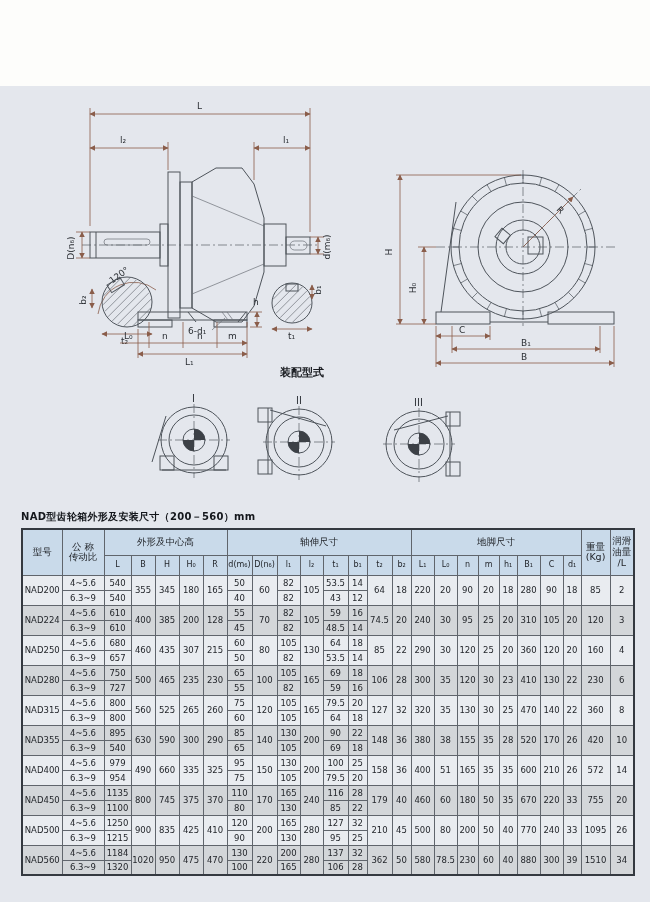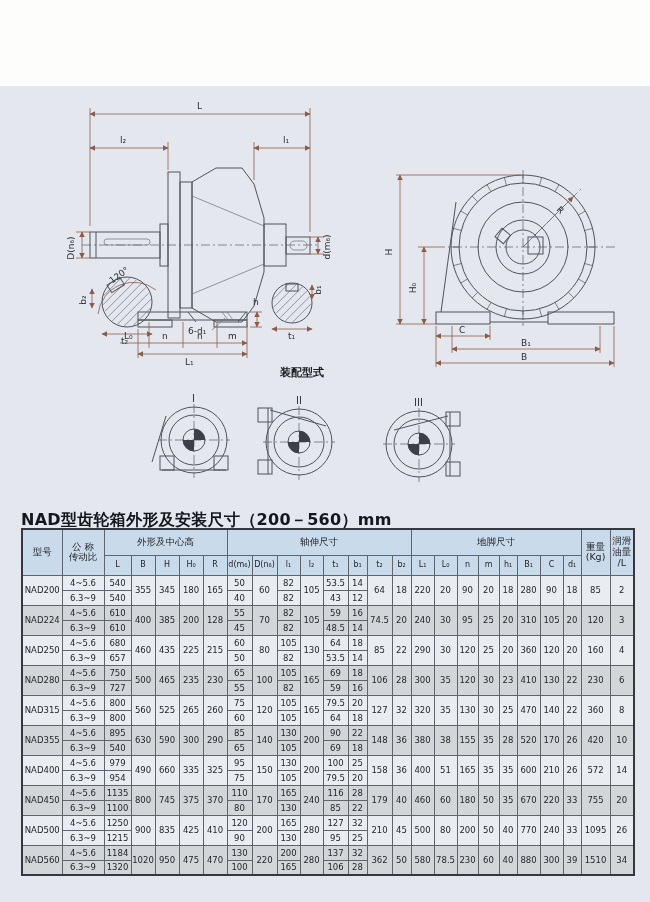--- a/index.html
+++ b/index.html
@@ -9,21 +9,21 @@
   .scan { position: absolute; left: 0; top: 86px; width: 650px; height: 816px; background: #e4e7ed; }
   svg.drawing { position: absolute; left: 0; top: 0; }
   svg text { font-family: "DejaVu Sans", sans-serif; fill: #2b2f34; }
   .obj { stroke: #4e545b; stroke-width: 1; fill: none; }
   .thin { stroke: #6b7077; stroke-width: 0.7; fill: none; }
   .dim { stroke: #8a5d4a; stroke-width: 0.8; fill: none; }
   .cl  { stroke: #5a5f66; stroke-width: 0.7; fill: none; stroke-dasharray: 9 3 2 3; }
   .dt  { font-size: 9px; }
   .assembly { font-size: 11px; font-weight: bold; fill: #1a1d22; }
   .mount-lbl { font-size: 10px; fill: #33373d; }
-  .page-title { position: absolute; left: 21px; top: 424px; font-size: 16px; font-weight: bold; color: #14171c; letter-spacing: 0.3px; }
+  .page-title { position: absolute; left: 21px; top: 424px; font-size: 10px; font-weight: bold; color: #14171c; letter-spacing: 0.3px; }
   table.dims { position: absolute; left: 21px; top: 442px; width: 608px; border-collapse: collapse; table-layout: fixed; font-size: 8.5px; color: #23262b; border: 2px solid #343940; }
   .dims th, .dims td { border: 1px solid #60656c; text-align: center; vertical-align: middle; padding: 0; overflow: hidden; }
   .dims thead th { background: #c9daea; font-weight: normal; line-height: 1.12; }
   .dims tr.g th { height: 26px; font-size: 9.5px; }
   .dims tr.c th { height: 20px; font-size: 8px; }
   .dims tbody tr { height: 15px; }
   .dims tbody tr.rowA td { background: #e9ecf0; }
   .dims tbody tr.rowB td { background: #d3d6d9; }
 </style>
 </head>
@@ -399,21 +399,21 @@
             <td>82</td>
             <td>48.5</td>
             <td>14</td>
           </tr>
           <tr class="rowA">
             <td rowspan="2">NAD250</td>
             <td>4~5.6</td>
             <td>680</td>
             <td rowspan="2">460</td>
             <td rowspan="2">435</td>
-            <td rowspan="2">225</td>
+            <td rowspan="2">307</td>
             <td rowspan="2">215</td>
             <td>60</td>
             <td rowspan="2">80</td>
             <td>105</td>
             <td rowspan="2">130</td>
             <td>64</td>
             <td>18</td>
             <td rowspan="2">85</td>
             <td rowspan="2">22</td>
             <td rowspan="2">290</td>

